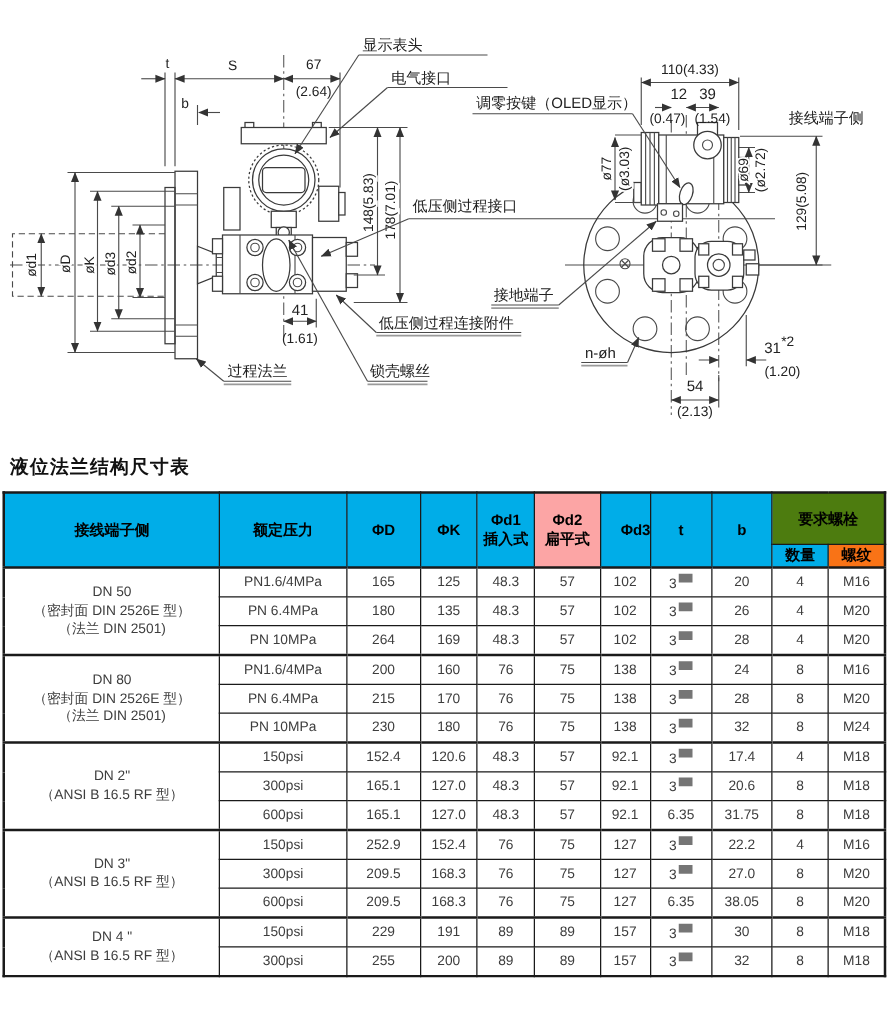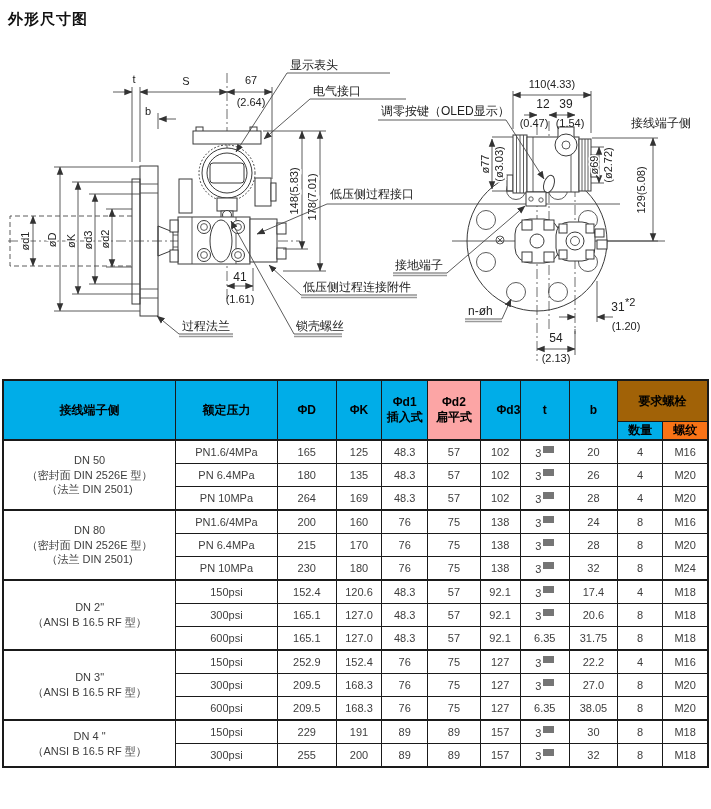--- a/index.html
+++ b/index.html
@@ -30,21 +30,20 @@
   tbody td{height:22px;}
   td.group-label{font-size:11px;color:#333;line-height:1.35;}
   tr.group-start td{border-top:2px solid #1a1a1a;}
   .tbox{display:inline-block;width:11px;height:7px;background:#757575;margin-left:2px;vertical-align:4px;}
 </style>
 </head>
 <body>
 
 <div class="page">
 
-  <div class="sec-title">外形尺寸图</div>
 
   <svg width="711" height="350" viewBox="0 0 711 350">
     <defs>
       <marker id="ar" viewBox="0 0 10 10" refX="9.5" refY="5" markerWidth="9" markerHeight="9" orient="auto-start-reverse">
         <path d="M0,1 L10,5 L0,9 z" fill="#333"></path>
       </marker>
     </defs>
 
     <g>
 
@@ -291,20 +290,21 @@
         <line class="thin" x1="447" y1="244" x2="525" y2="177" marker-end="url(#ar)"></line>
 
         <text class="cjk" x="468" y="286">n-øh</text>
         <path class="thin" d="M465,290 H502"></path>
           <path class="gray" d="M465,292.5 H502"></path>
         <line class="thin" x1="502" y1="290" x2="511" y2="270" marker-end="url(#ar)"></line>
       </g>
     </g>
   </svg>
 
+  <div class="sec-title2">液位法兰结构尺寸表</div>
 
   <table class="dims">
     <colgroup>
       <col style="width:172px">
         <col style="width:101px">
         <col style="width:59px">
         <col style="width:45px">
       <col style="width:46px">
         <col style="width:52px">
         <col style="width:40px">
@@ -323,21 +323,21 @@
           <div>Φd1</div>
           <div>插入式</div>
         </th>
         <th rowspan="2" style="background: #fca5a5;">
           <div>Φd2</div>
           <div>扁平式</div>
         </th>
         <th rowspan="2" style="background: rgb(0, 173, 232); padding-left: 16px;">Φd3</th>
         <th rowspan="2" style="background: rgb(0, 173, 232);">t</th>
         <th rowspan="2" style="background: rgb(0, 173, 232);">b</th>
-        <th colspan="2" style="background: #a16207;">要求螺栓</th>
+        <th colspan="2" style="background: #4d7c0f;">要求螺栓</th>
       </tr>
       <tr class="hsub">
         <th style="background: rgb(0, 173, 232);">数量</th>
         <th style="background: #f97316;">螺纹</th>
       </tr>
     </thead>
     <tbody id="dims-tbody">
         <tr class="group-start">
           <td rowspan="3" class="group-label">
             <div>DN 50</div>

